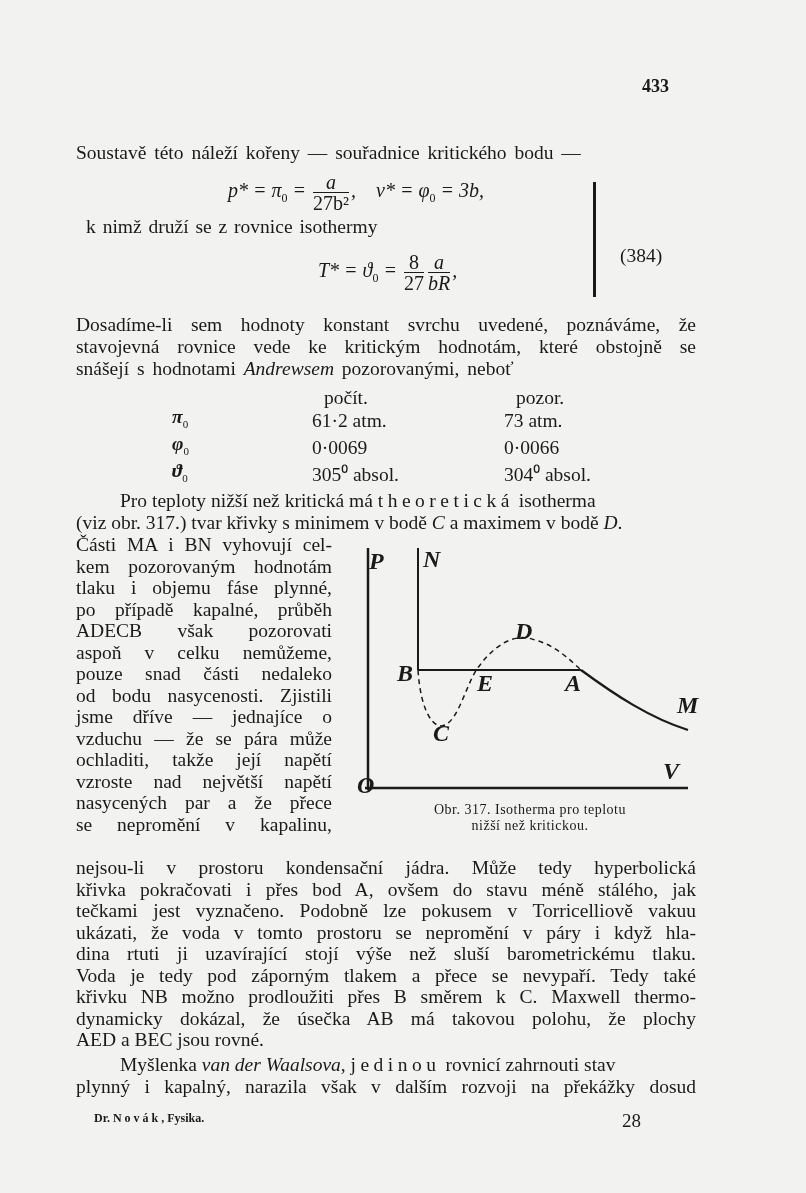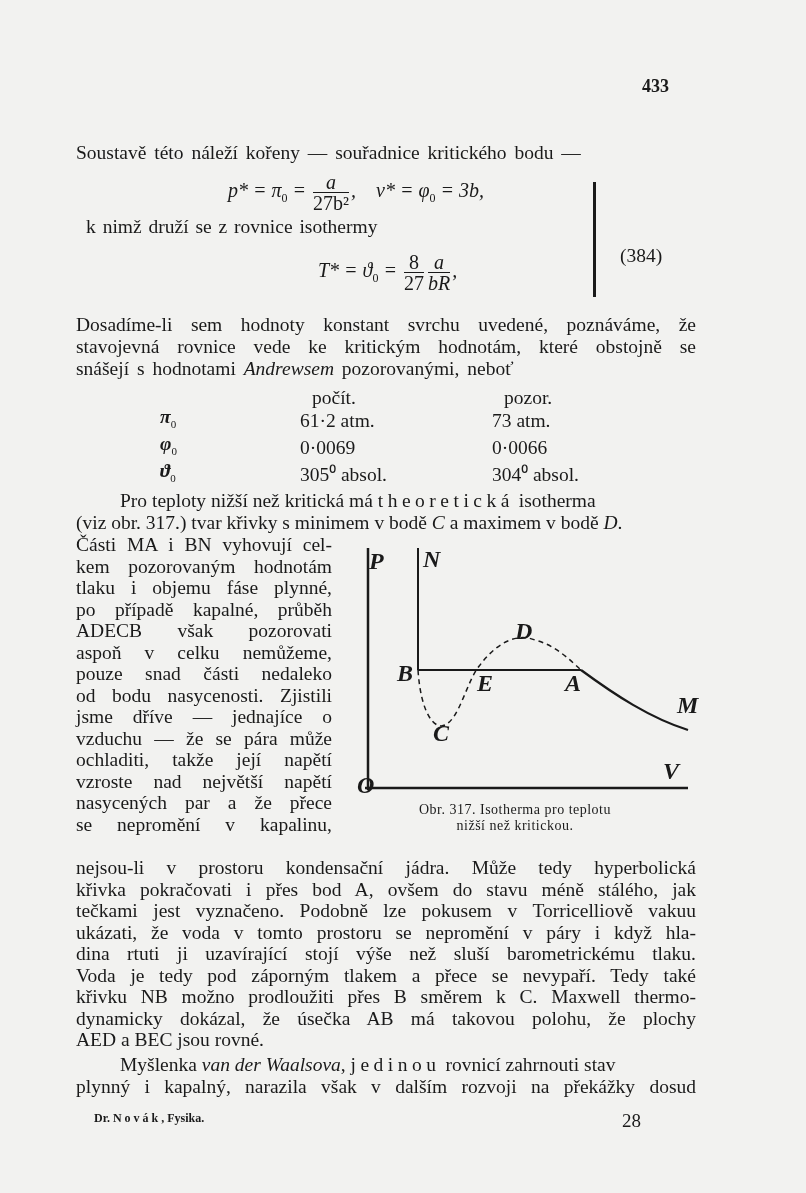--- a/index.html
+++ b/index.html
@@ -51,21 +51,21 @@
     <span>T* = ϑ</span><sub class="up" style="font-size:12px;">0</sub><span> = </span><span class="frac up"><span class="num">8</span><span class="den">27</span></span><span class="frac"><span class="num">a</span><span class="den">bR</span></span><span>,</span>
   </div>
 
   <div class="brace" style="left:593px; top:182px; height:115px;"></div>
   <div class="abs eqnum" style="left:620px; top:245px;">(384)</div>
 
   <div class="abs txt just" style="left:76px; top:314px; width:620px;">Dosadíme-li sem hodnoty konstant svrchu uvedené, poznáváme, že</div>
   <div class="abs txt just" style="left:76px; top:336px; width:620px;">stavojevná rovnice vede ke kritickým hodnotám, které obstojně se</div>
   <div class="abs txt" style="left:76px; top:358px; word-spacing:3px;"><span>snášejí s hodnotami </span><span class="it">Andrewsem</span><span> pozorovanými, neboť</span></div>
 
-  <table class="vals" style="left:160px; top:388px;">
+  <table class="vals" style="left:172px; top:388px;">
     <tbody>
         <tr>
       <td style="width:140px;"></td>
       <td style="width:180px; padding-left:12px;">počít.</td>
       <td style="width:140px; padding-left:12px;">pozor.</td>
     </tr>
     <tr>
       <td><span class="sym">π</span><sub style="font-size:11px;">0</sub></td>
       <td>61·2 atm.</td>
       <td>73 atm.</td>
@@ -121,21 +121,21 @@
     <span class="fig-label" style="left:14px; top:8px;">P</span>
     <span class="fig-label" style="left:68px; top:6px;">N</span>
     <span class="fig-label" style="left:160px; top:78px;">D</span>
     <span class="fig-label" style="left:42px; top:120px;">B</span>
     <span class="fig-label" style="left:122px; top:130px;">E</span>
     <span class="fig-label" style="left:210px; top:130px;">A</span>
     <span class="fig-label" style="left:322px; top:152px;">M</span>
     <span class="fig-label" style="left:78px; top:180px;">C</span>
     <span class="fig-label" style="left:308px; top:218px;">V</span>
     <span class="fig-label" style="left:2px; top:232px;">O</span>
-    <div class="caption" style="position:absolute; left:5px; top:262px; width:310px;">
+    <div class="caption" style="position:absolute; left:20px; top:262px; width:310px;">
       <div>Obr. 317. Isotherma pro teplotu</div>
       <div>nižší než kritickou.</div>
     </div>
   </div>
 
   <div class="abs" style="left:76px; top:857px; width:620px;">
     <div class="txt just">nejsou-li v prostoru kondensační jádra. Může tedy hyperbolická</div>
     <div class="txt just">křivka pokračovati i přes bod A, ovšem do stavu méně stálého, jak</div>
     <div class="txt just">tečkami jest vyznačeno. Podobně lze pokusem v Torricelliově vakuu</div>
     <div class="txt just">ukázati, že voda v tomto prostoru se nepromění v páry i když hla-</div>

